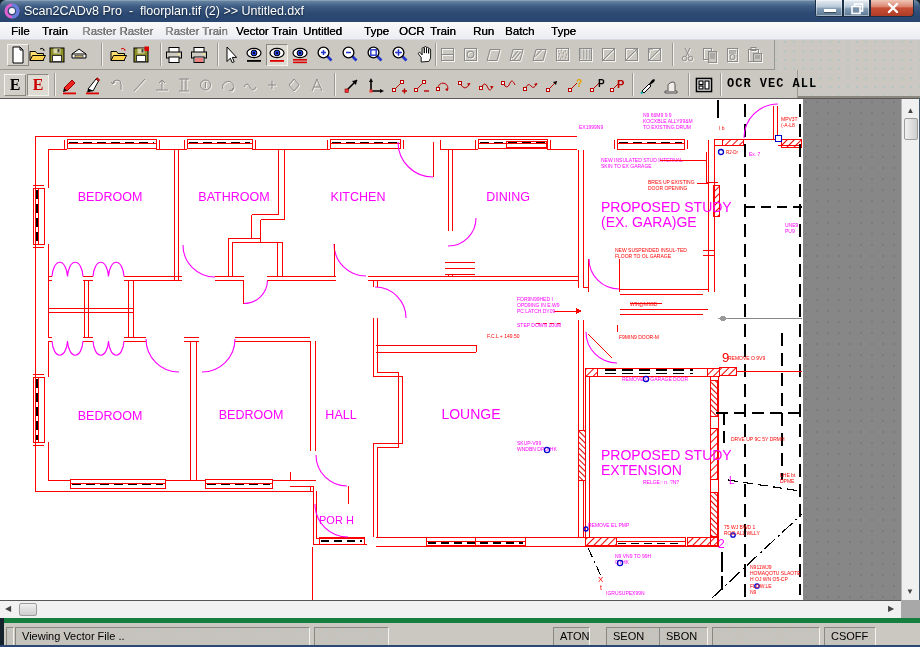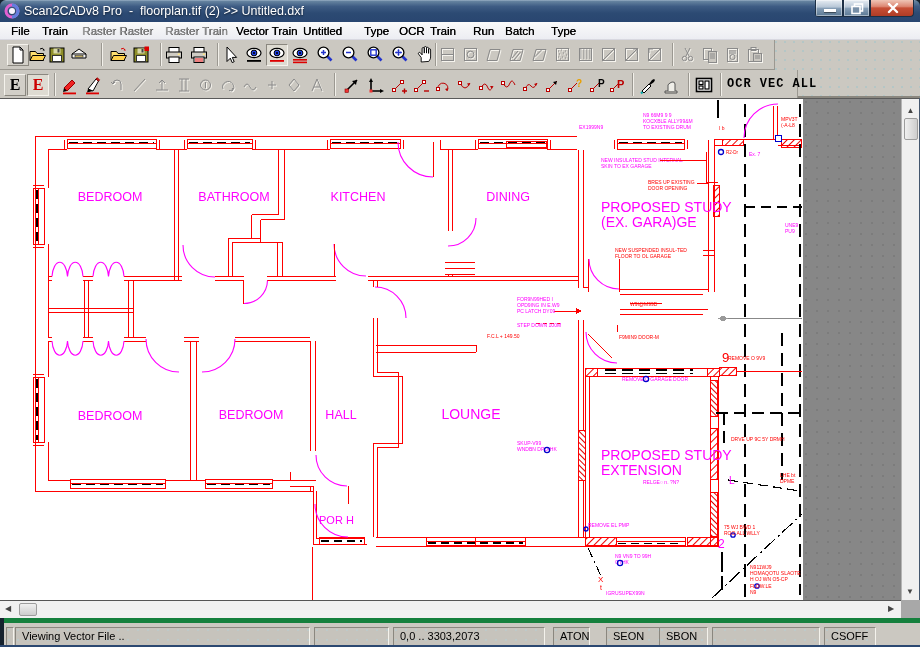--- a/index.html
+++ b/index.html
@@ -968,21 +968,20 @@
   <div id="hscroll">
     <div class="sarrow" style="left:5px;top:3px">◀</div>
     <div id="hthumb"></div>
     <div class="sarrow" style="left:888px;top:3px">▶</div>
   </div>
   <div id="corner"></div>
   <div id="statusbar">
     <div class="scell" style="left:2px;width:7px"></div>
     <div class="scell" style="left:11px;width:295px">Viewing Vector File ..</div>
     <div class="scell" style="left:310px;width:75px"></div>
-    <div class="scell" style="left:389px;width:152px">0,0 .. 3303,2073</div>
     <div class="scell" style="left:549px;width:37px">ATON</div>
     <div class="scell" style="left:602px;width:71px">SEON</div>
     <div class="scell" style="left:655px;width:49px">SBON</div>
     <div class="scell" style="left:708px;width:108px"></div>
     <div class="scell" style="left:820px;width:52px">CSOFF</div>
   </div>
   <div id="winbot"></div>
 </div>
 
 </body></html>

